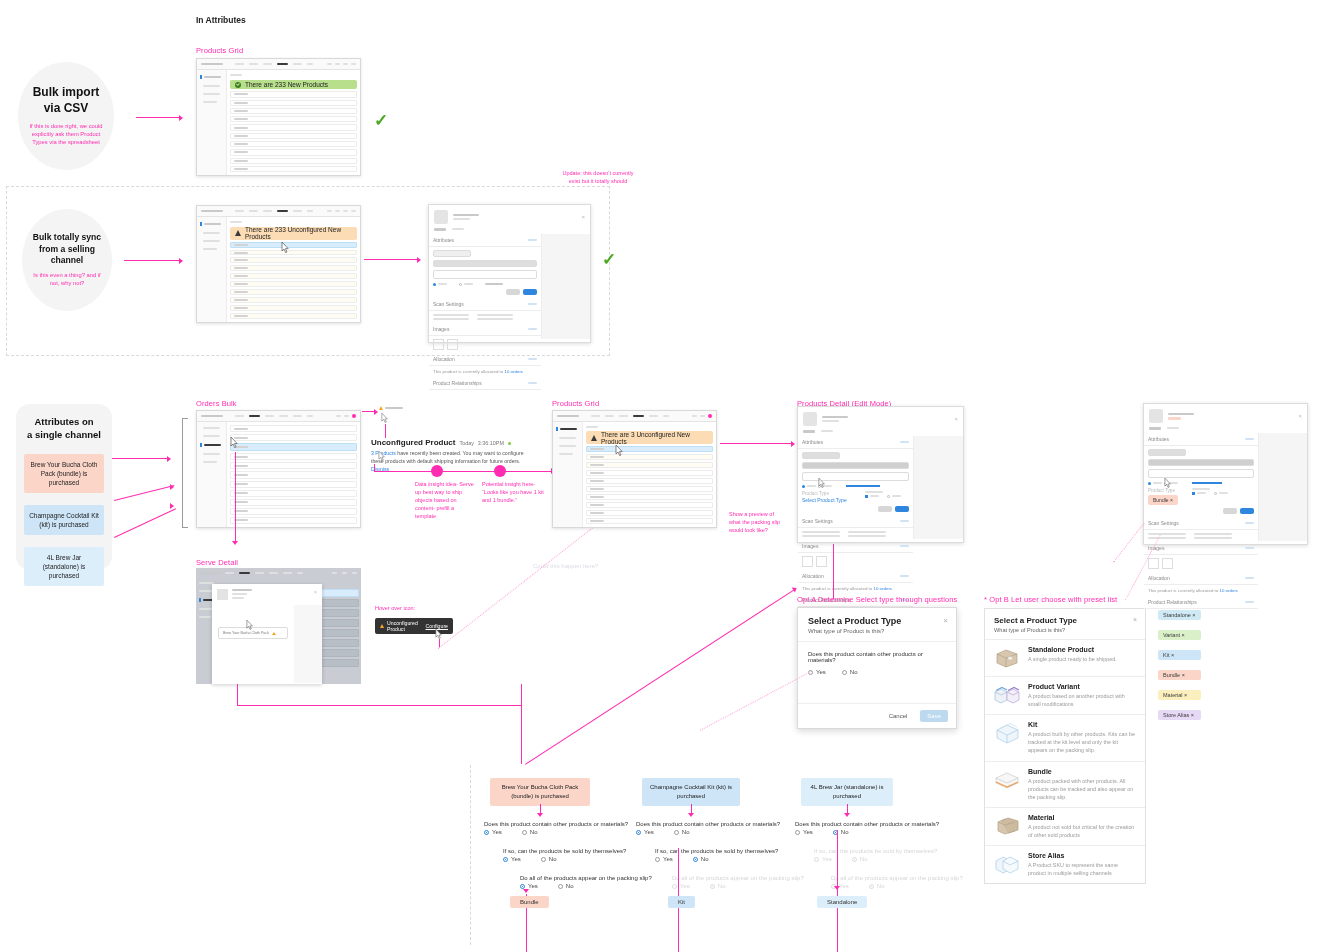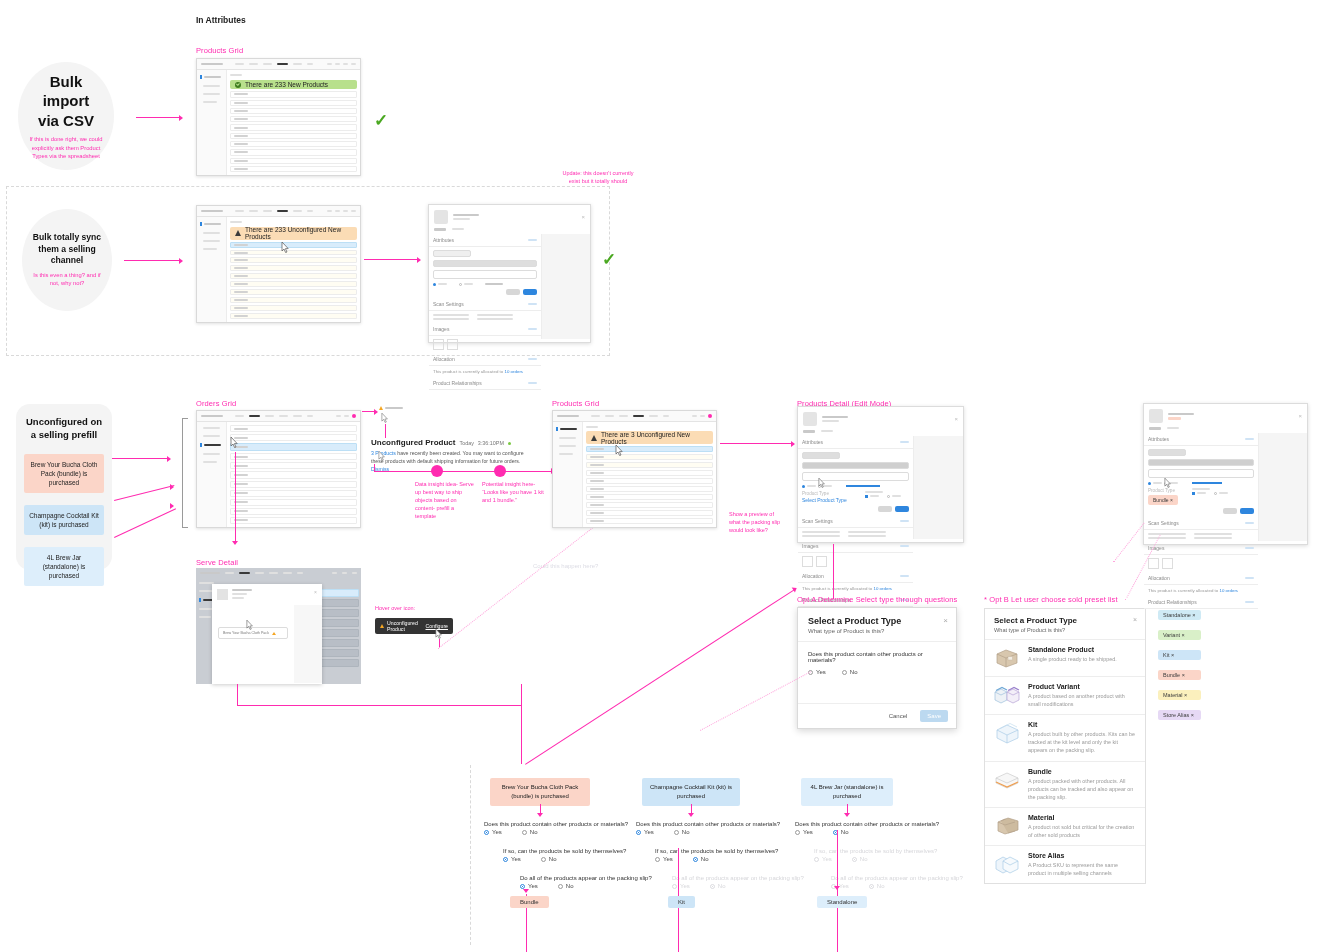--- a/index.html
+++ b/index.html
@@ -18,21 +18,21 @@
   .note { color:#ff2bb0; font-size:5.5px; line-height:1.45; }
   .note-ghost { color:#dcdce4; font-size:6px; }
   .hdr-dark { color:#222; font-size:8.5px; font-weight:700; }
 
   
   .src-circle {
     border-radius:50%; background:#f4f4f4;
     display:flex; flex-direction:column; align-items:center; justify-content:center;
     text-align:center;
   }
-  .src-circle .t { font-size:15px; font-weight:700; color:#111; line-height:1.3; }
+  .src-circle .t { font-size:12px; font-weight:700; color:#111; line-height:1.3; }
   .src-circle .s { font-size:5.8px; color:#ff2bb0; line-height:1.45; margin-top:5px; }
 
   .src-panel { background:#f4f4f4; border-radius:14px; }
   .src-panel .ptitle { font-size:9.5px; font-weight:700; color:#111; text-align:center; line-height:1.35; }
   .chip {
     border-radius:2px; text-align:center; font-size:6.5px; color:#222;
     line-height:1.4; padding:6px 4px;
   }
   .chip-bundle { background:#fbd5c8; }
   .chip-kit { background:#cde5f7; }
@@ -205,21 +205,21 @@
   </div>
 </div>
 
 <div class="abs check" style="left:374px;top:112px;">✓</div>
 
 <div class="abs dashed-box" style="left:6px;top:186px;width:604px;height:170px;"></div>
 
 <div class="abs note" style="left:558px;top:170px;width:80px;text-align:center;">Update: this doesn't currently exist but it totally should</div>
 
 <div class="abs src-circle" style="left:22px;top:209px;width:90px;height:102px;padding:0 10px;">
-  <div class="t" style="font-size:8.6px;"><span>Bulk totally sync</span><br><span>them a selling channel</span></div>
+  <div class="t" style="font-size:8.6px;"><span>Bulk totally sync</span><br><span>from a selling channel</span></div>
   <div class="s">Is this even a thing? and if not, why not?</div>
 </div>
 
 <div class="abs" style="left:124px;top:257px;width:62px;height:7px;">
   <div class="abs arrow-h" style="left:0;top:3px;width:56px;"></div>
   <div class="abs arrowhead-r" style="left:55px;top:0.5px;"></div>
 </div>
 
 <div class="abs win" style="left:196px;top:205px;width:165px;height:118px;">
   <div class="win-top">
@@ -374,38 +374,38 @@
           <span class="ln"></span>
         </div>
     </div>
     <div style="flex:1;background:#f5f5f5;"></div>
   </div>
 </div>
 
 <div class="abs check" style="left:602px;top:251px;">✓</div>
 
 <div class="abs src-panel" style="left:16px;top:404px;width:96px;height:166px;padding:12px 8px;">
-  <div class="ptitle" style="margin-bottom:12px;"><span>Unconfigured on</span><br><span>a selling prefill</span></div>
+  <div class="ptitle" style="margin-bottom:12px;"><span>Attributes on</span><br><span>a single channel</span></div>
   <div class="chip chip-bundle" style="margin-bottom:12px;">Brew Your Bucha Cloth Pack (bundle) is purchased</div>
   <div class="chip chip-kit" style="margin-bottom:12px;">Champagne Cocktail Kit (kit) is purchased</div>
   <div class="chip chip-stand">4L Brew Jar (standalone) is purchased</div>
 </div>
 
 <div class="abs" style="left:112px;top:455px;width:62px;height:7px;">
   <div class="abs arrow-h" style="left:0;top:3px;width:56px;"></div>
     <div class="abs arrowhead-r" style="left:55px;top:0.5px;"></div>
 </div>
 <div class="abs diag" style="left:114px;top:500px;width:62px;transform:rotate(-14deg);"></div>
 <div class="abs arrowhead-r" style="left:170px;top:484px;"></div>
 <div class="abs diag" style="left:114px;top:537px;width:68px;transform:rotate(-25deg);"></div>
 <div class="abs arrowhead-r" style="left:170px;top:503px;"></div>
 
 <div class="abs" style="left:182px;top:418px;width:6px;height:110px;border-left:1px solid #9a9a9a;border-top:1px solid #9a9a9a;border-bottom:1px solid #9a9a9a;"></div>
 
-<div class="abs sec-title" style="left:196px;top:399px;">Orders Grid</div>
+<div class="abs sec-title" style="left:196px;top:399px;">Orders Bulk</div>
 
 <div class="abs win" style="left:196px;top:410px;width:165px;height:118px;">
   <div class="win-top">
     <div class="bar" style="width:22px;"></div>
     <div style="flex:1;display:flex;gap:5px;margin-left:8px;">
       <div class="bar-l" style="width:9px;"></div>
         <div class="bar-dk" style="width:11px;"></div>
       <div class="bar-l" style="width:9px;"></div>
         <div class="bar-l" style="width:9px;"></div>
       <div class="bar-l" style="width:9px;"></div>
@@ -809,21 +809,21 @@
         </label>
     </div>
   </div>
   <div class="abs modal-foot" style="left:0;right:0;bottom:0;">
     <div class="mbtn mbtn-cancel">Cancel</div>
     <div class="mbtn mbtn-save">Save</div>
   </div>
 </div>
 <div class="abs diag-dot" style="left:700px;top:730px;width:125px;transform:rotate(-28deg);"></div>
 
-<div class="abs sec-title" style="left:984px;top:595px;">* Opt B Let user choose sold preset list</div>
+<div class="abs sec-title" style="left:984px;top:595px;">* Opt B Let user choose with preset list</div>
 <div class="abs preset" style="left:984px;top:608px;width:162px;">
   <div style="padding:7px 9px 6px 9px;position:relative;">
     <div class="modal-title" style="font-size:8px;">Select a Product Type</div>
     <div class="modal-sub" style="font-size:5.6px;">What type of Product is this?</div>
     <div style="position:absolute;right:8px;top:7px;font-size:7px;color:#aaa;">×</div>
   </div>
 
   <div class="preset-row">
     <div class="ico">
       <svg width="28" height="24" viewBox="0 0 28 24">

